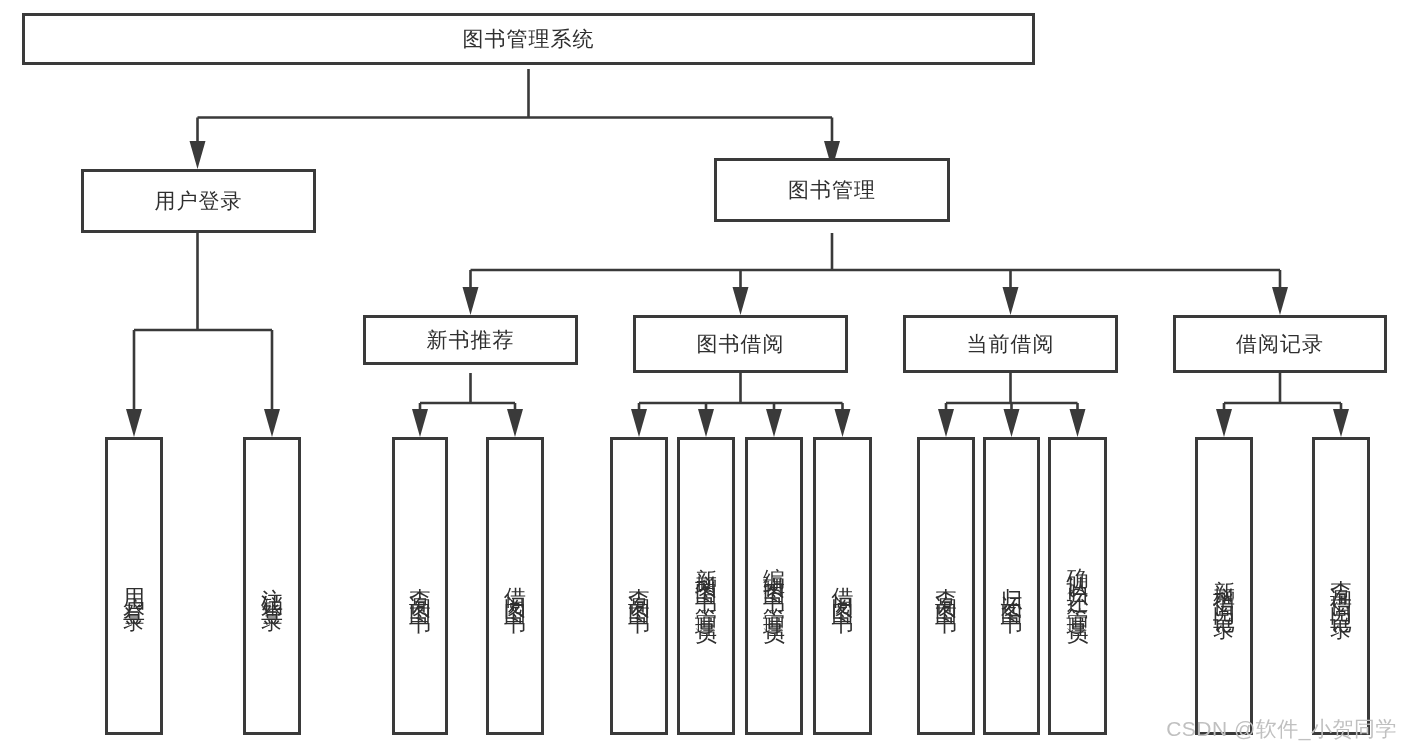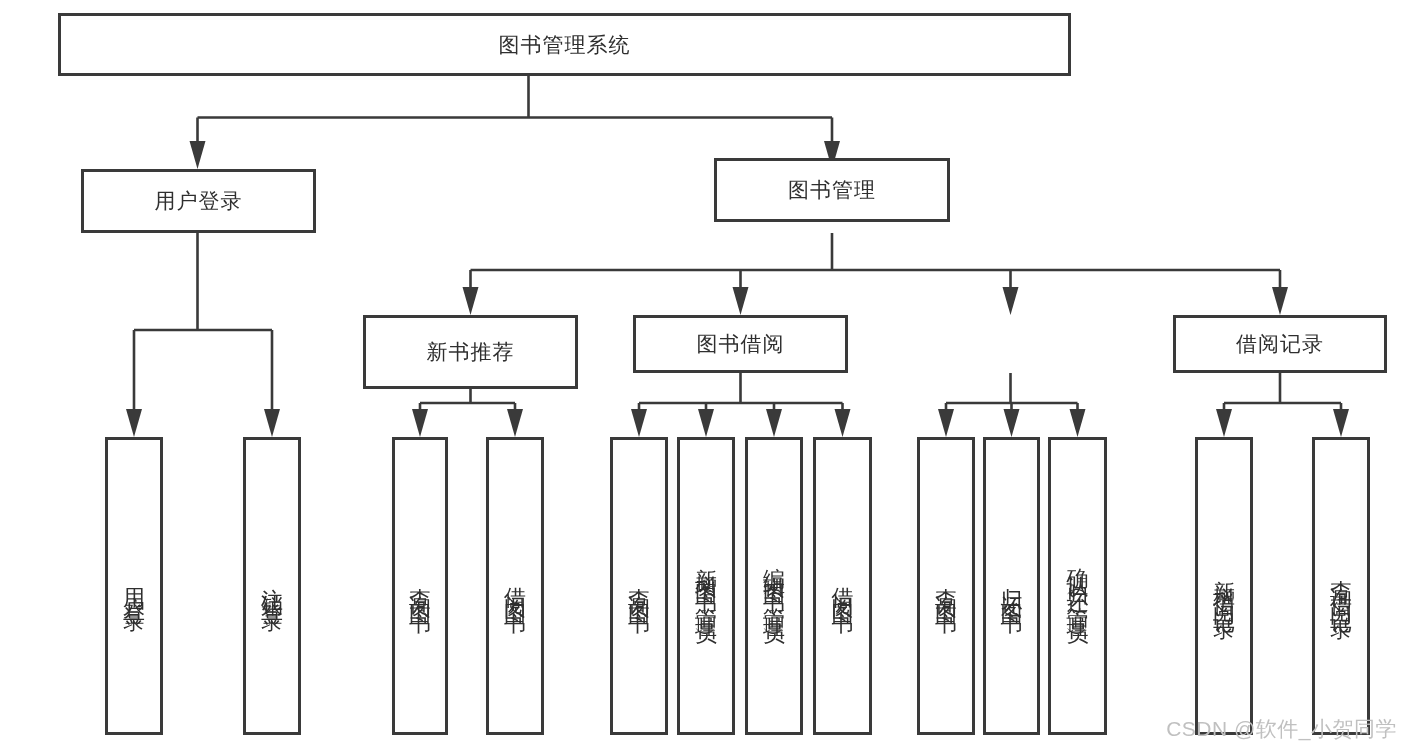--- a/index.html
+++ b/index.html
@@ -83,36 +83,39 @@
     <path d="M1010.5 373 V403 M946 403 H1077.5 M946 403 V410 M1011.5 403 V410 M1077.5 403 V410"></path>
     <polygon points="938,409 954,409 946,437"></polygon>
     <polygon points="1003.5,409 1019.5,409 1011.5,437"></polygon>
     <polygon points="1069.5,409 1085.5,409 1077.5,437"></polygon>
 
     <path d="M1280 373 V403 M1224 403 H1341 M1224 403 V410 M1341 403 V410"></path>
     <polygon points="1216,409 1232,409 1224,437"></polygon>
     <polygon points="1333,409 1349,409 1341,437"></polygon>
   </svg>
 
-  <div class="node" style="left:22px;top:13px;width:1013px;height:63px;margin-left:36px;">
+  <div class="node" style="left:22px;top:13px;width:1013px;height:52px;">
     <span>图书管理系统</span>
   </div>
 
   <div class="node" style="left:81px;top:169px;width:235px;height:64px;">
     <span>用户登录</span>
   </div>
   <div class="node" style="left:714px;top:158px;width:236px;height:64px;">
     <span>图书管理</span>
   </div>
 
-  <div class="node" style="left:363px;top:315px;width:215px;height:74px;">
+  <div class="node" style="left:363px;top:315px;width:215px;height:50px;">
     <span>新书推荐</span>
   </div>
   <div class="node" style="left:633px;top:315px;width:215px;height:58px;">
     <span>图书借阅</span>
+  </div>
+  <div class="node" style="left:903px;top:315px;width:215px;height:58px;">
+    <span>当前借阅</span>
   </div>
   <div class="node" style="left:1173px;top:315px;width:214px;height:58px;">
     <span>借阅记录</span>
   </div>
 
   <div class="node leaf" style="left:105px;top:437px;width:58px;height:298px;">
     <span class="vtext">用户登录</span>
   </div>
   <div class="node leaf" style="left:243px;top:437px;width:58px;height:298px;">
     <span class="vtext">注销登录</span>

